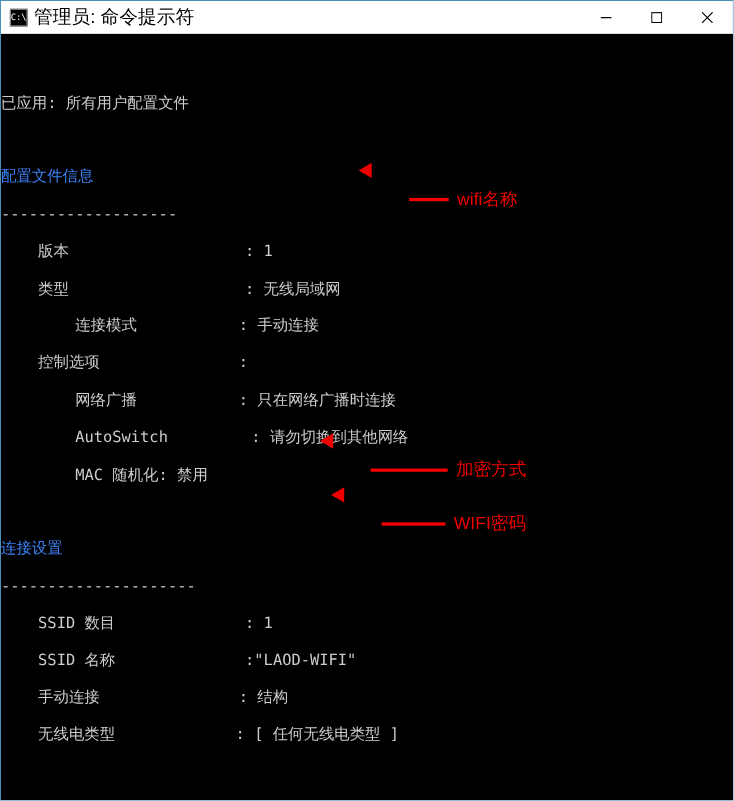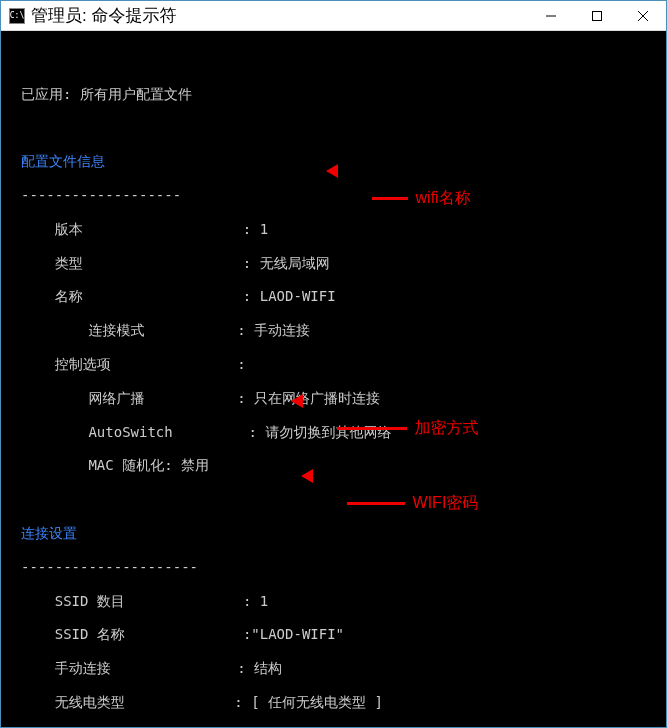--- a/index.html
+++ b/index.html
@@ -60,21 +60,21 @@
       justify-content: center;
       font-size: 10px;
       color: #000;
       cursor: pointer;
     }
     .terminal {
       flex: 1;
       background: #000;
       color: #ccc;
       font-size: 14px;
-      padding: 4px 20px;
+      padding: 4px 0;
       overflow-y: auto;
       position: relative;
       font-family: "SimSun", "NSimSun", "Consolas", monospace;
       line-height: 1.2;
       white-space: pre;
     }
     .terminal::-webkit-scrollbar { width: 17px; }
     .terminal::-webkit-scrollbar-track { background: #f0f0f0; }
     .terminal::-webkit-scrollbar-thumb { background: #c0c0c0; border: 1px solid #a0a0a0; }
     .line { white-space: pre; min-height: 17px; }
@@ -138,21 +138,20 @@
   </div>
 
   <div class="terminal">
 <div class="line"> </div>
 <div class="line"><span>已应用:</span> <span>所有用户配置文件</span></div>
 <div class="line"> </div>
 <div class="line section-header">配置文件信息</div>
 <div class="line">-------------------</div>
 <div class="line">    <span>版本</span>                   : <span>1</span></div>
 <div class="line">    <span>类型</span>                   : <span>无线局域网</span></div>
-<div class="line">    <span>名称</span>                   : <span>LAOD-WIFI</span></div>
 <div class="line">        <span>连接模式</span>           : <span>手动连接</span></div>
 <div class="line">    <span>控制选项</span>               :</div>
 <div class="line">        <span>网络广播</span>           : <span>只在网络广播时连接</span></div>
 <div class="line">        <span>AutoSwitch</span>         : <span>请勿切换到其他网络</span></div>
 <div class="line">        <span>MAC 随机化: 禁用</span></div>
 <div class="line"> </div>
 <div class="line section-header">连接设置</div>
 <div class="line">---------------------</div>
 <div class="line">    <span>SSID 数目</span>              : <span>1</span></div>
 <div class="line">    <span>SSID 名称</span>              :<span>"LAOD-WIFI"</span></div>
@@ -174,32 +173,32 @@
 
 
 
 
 
 
 
 
 
     
-    <div class="annotation" style="top:138px; left:335px;">
+    <div class="annotation" style="top:122px; left:335px;">
       <span class="arrow">
         <span class="arrow-head"></span><span class="arrow-line" style="width:36px;"></span>
       </span>
       <span>wifi名称</span>
     </div>
     <div class="annotation" style="top:368px; left:300px;">
       <span class="arrow">
         <span class="arrow-head"></span><span class="arrow-line" style="width:70px;"></span>
       </span>
       <span>加密方式</span>
     </div>
-    <div class="annotation" style="top:443px; left:310px;">
+    <div class="annotation" style="top:417px; left:310px;">
       <span class="arrow">
         <span class="arrow-head"></span><span class="arrow-line" style="width:58px;"></span>
       </span>
       <span>WIFI密码</span>
     </div>
   </div>
 </div>
 
 </body></html>

